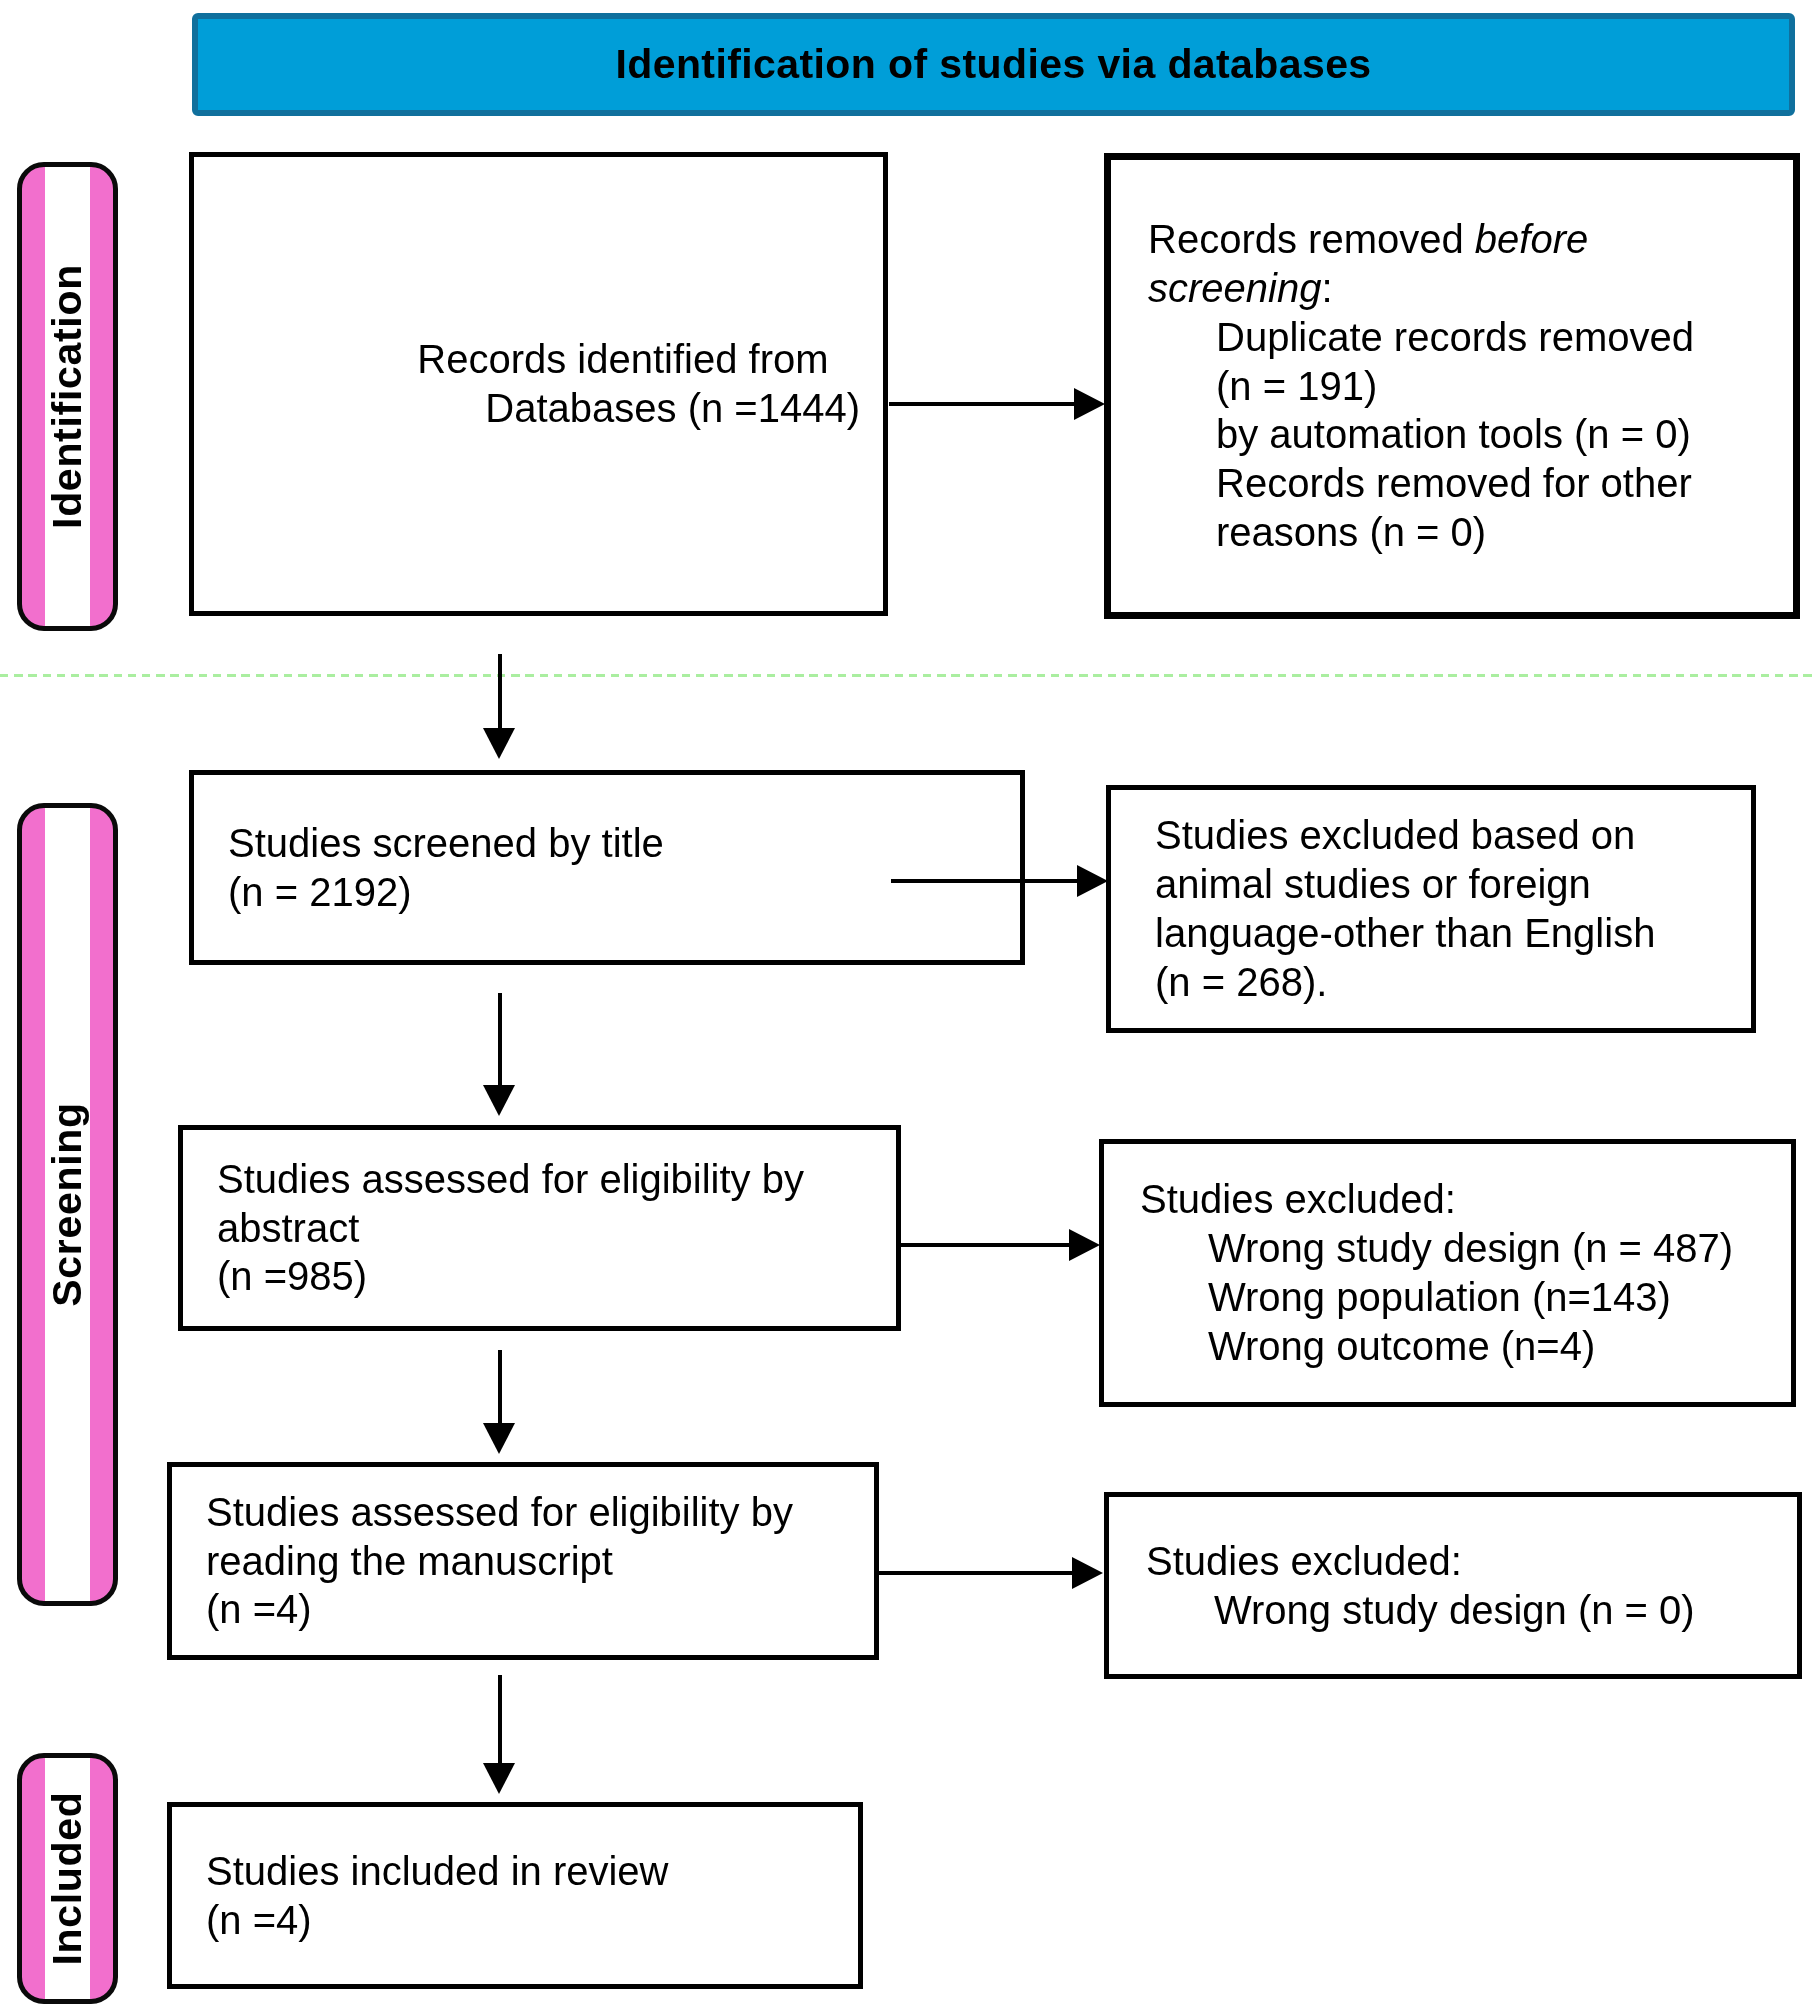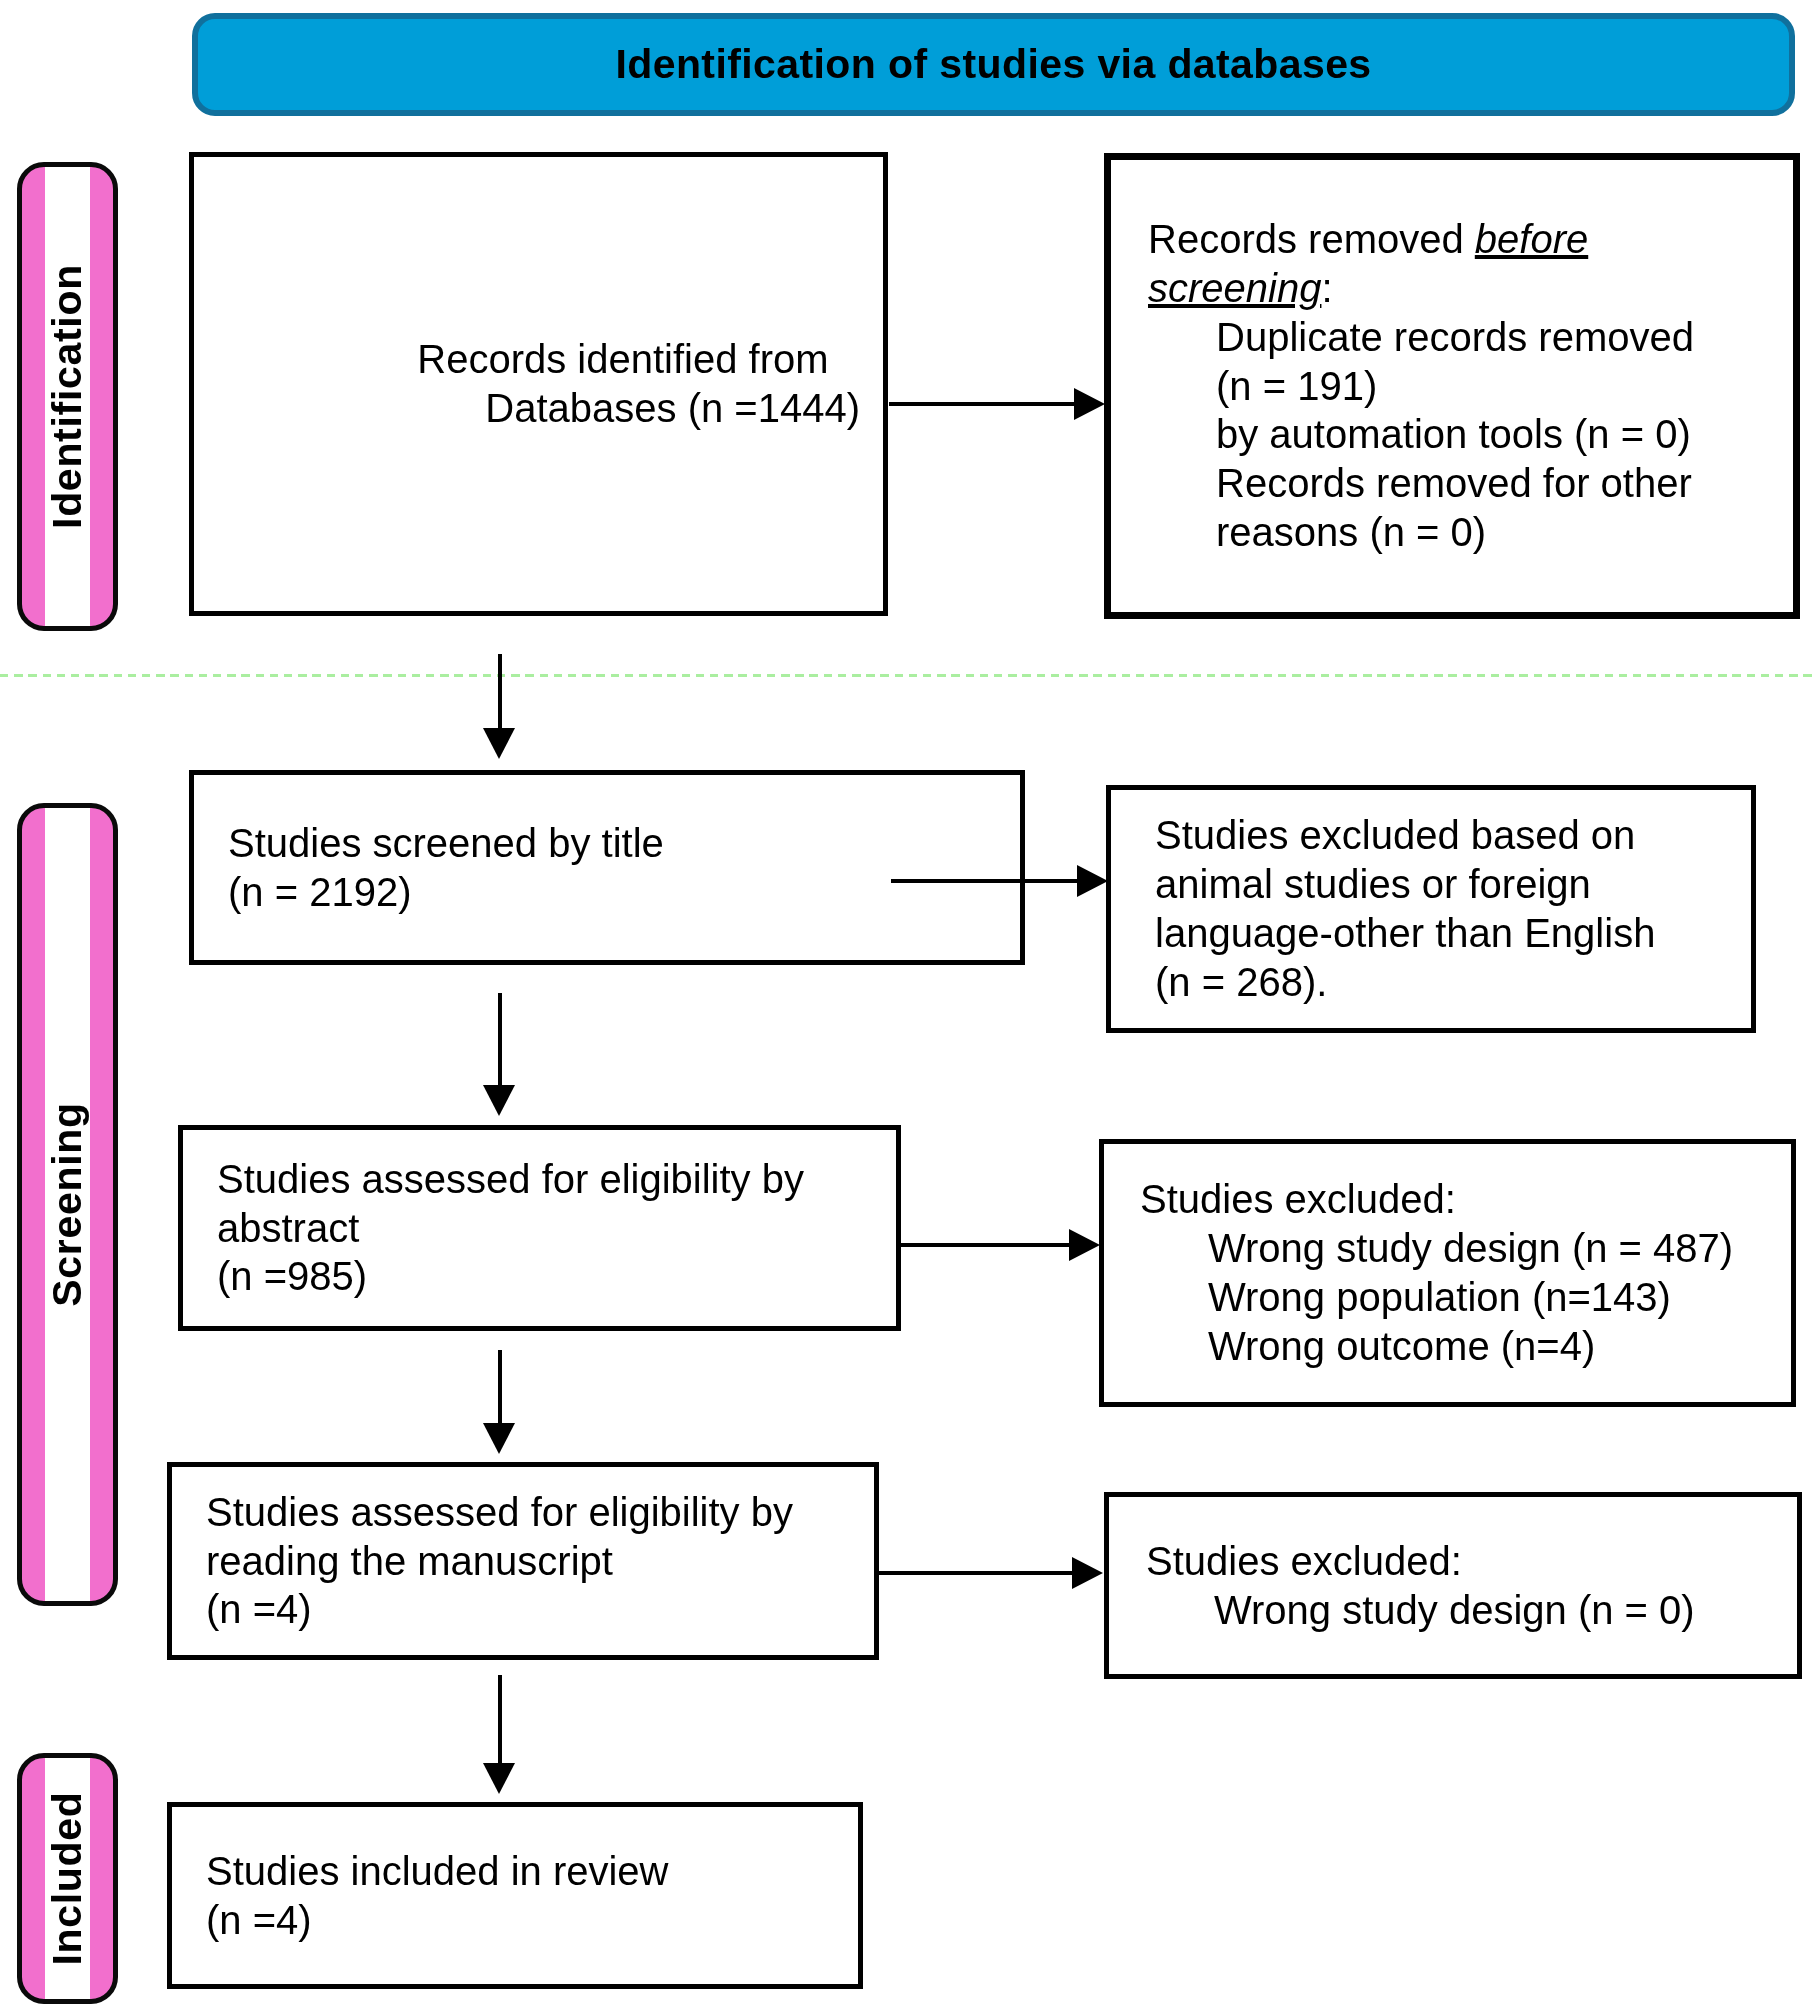--- a/index.html
+++ b/index.html
@@ -13,21 +13,21 @@
     position: relative;
     font-family: "Liberation Sans", sans-serif;
     color: #000;
   }
   .abs { position: absolute; box-sizing: border-box; }
 
   
   .banner {
     background: #009ED8;
     border: 6.4px solid #10709D;
-    border-radius: 23px;
+    border-radius: 6px;
     display: flex;
     align-items: center;
     justify-content: center;
     font-weight: bold;
     font-size: 41px;
     letter-spacing: 0.4px;
   }
 
   
   .pill {
@@ -56,21 +56,21 @@
     justify-content: center;
     font-size: 40px;
     line-height: 1.22;
     padding-left: 34px;
     padding-right: 23px;
   }
   .fbox.thick { border-width: 7.1px; }
   .tline { white-space: nowrap; }
   .indent-rest .tline + .tline { margin-left: 68px; }
   .items { margin-left: 68px; }
-  .it { font-style: italic; text-decoration: underline; }
+  .it { font-style: italic; }
 
   
   .divider {
     height: 2.8px;
     background: repeating-linear-gradient(to right, #AAEEA0 0 8.5px, transparent 8.5px 14.2px);
     z-index: 0;
   }
 
   
   .aline { background: #000; z-index: 2; }

